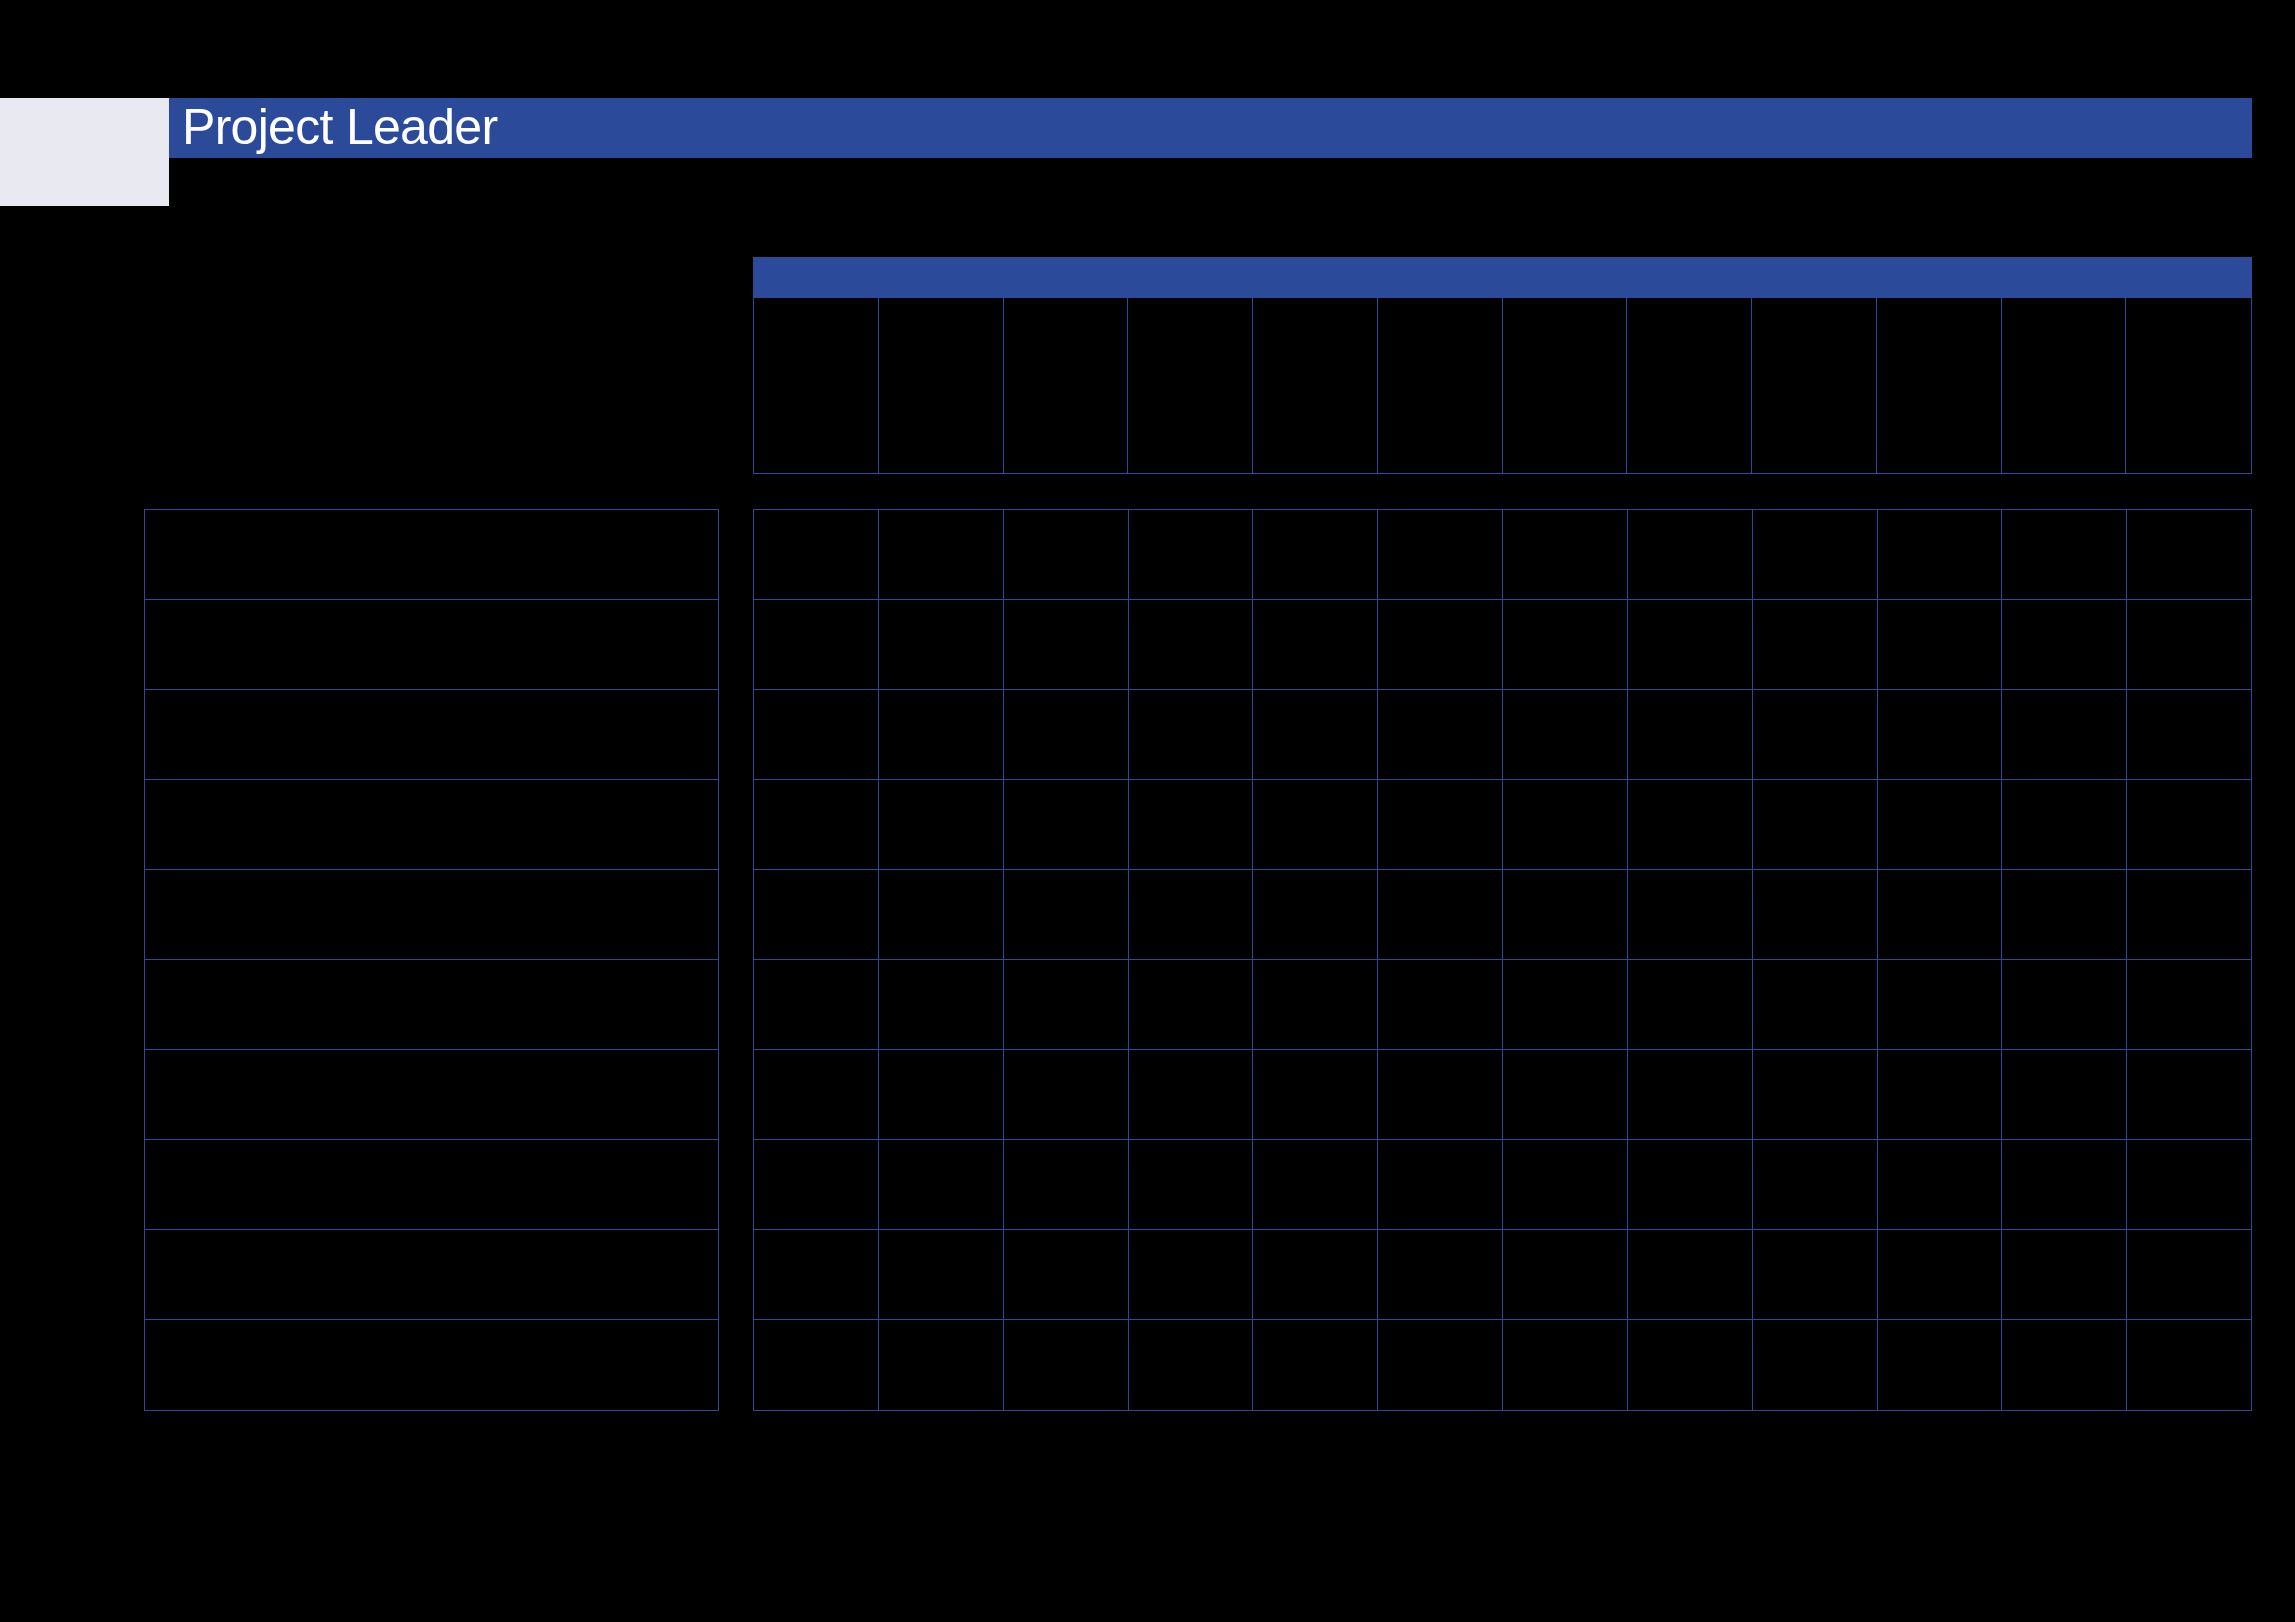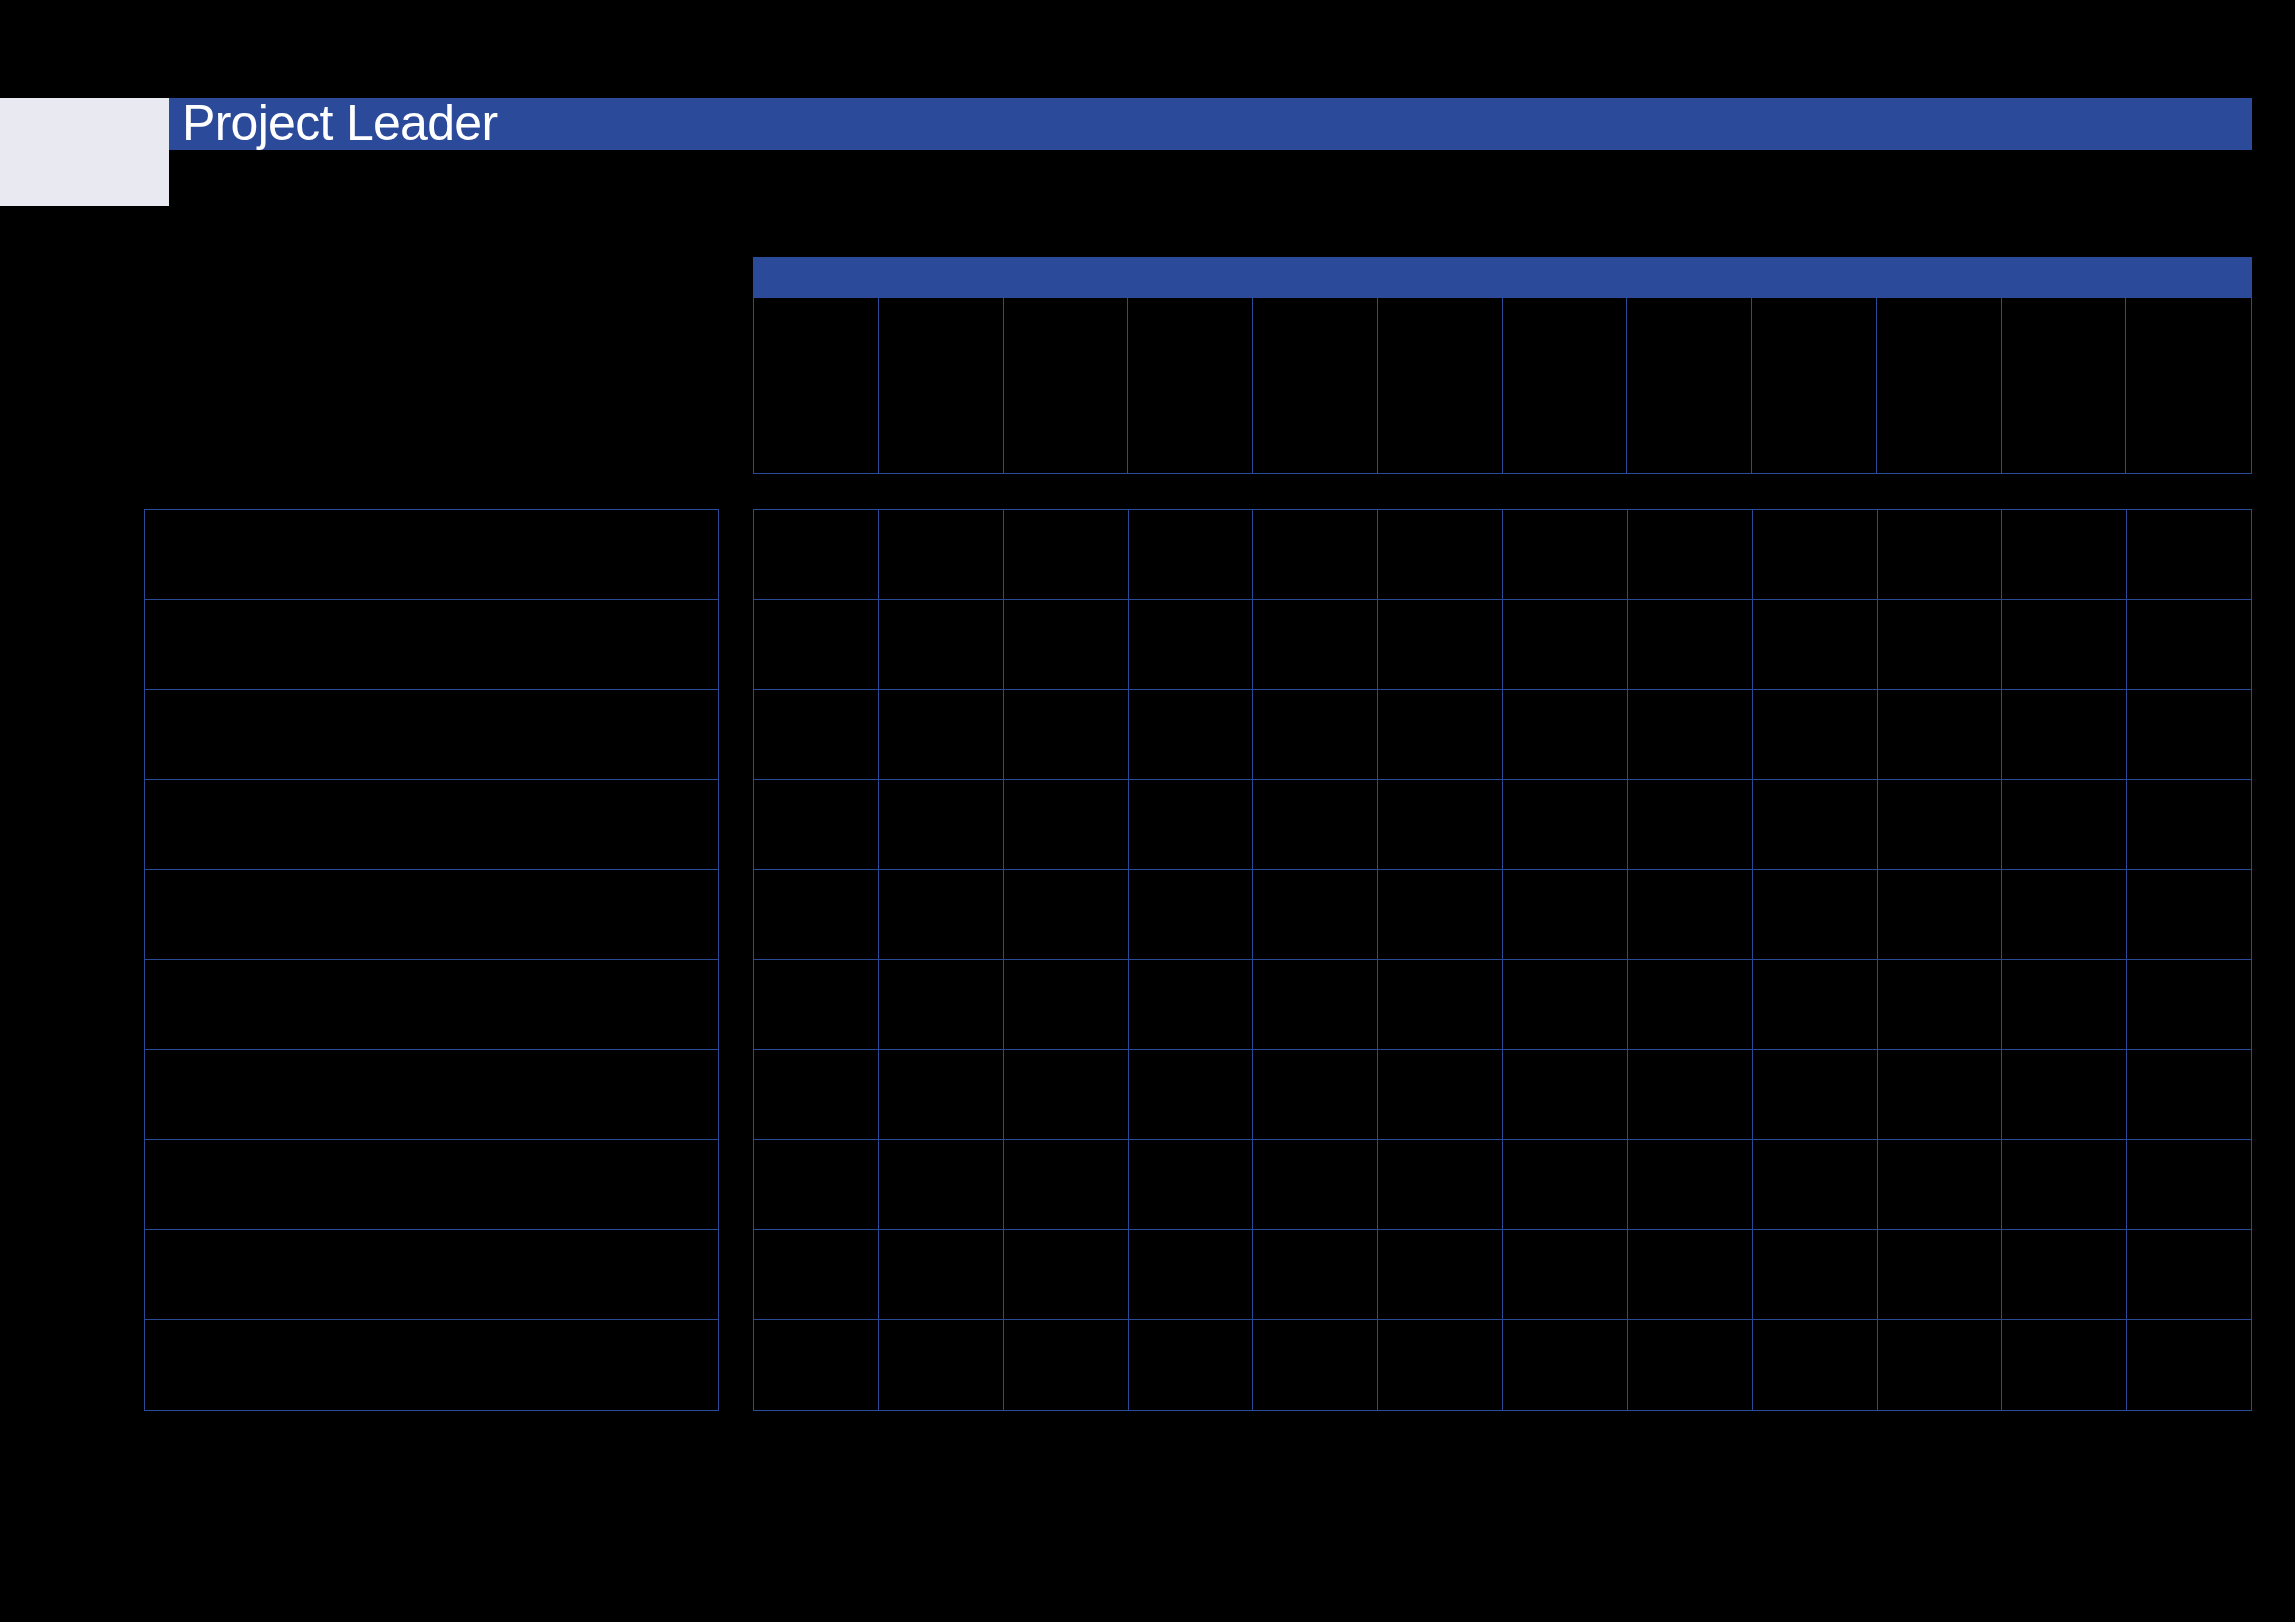--- a/index.html
+++ b/index.html
@@ -38,21 +38,21 @@
       font-weight: 700;
       font-size: 52px;
       color: #2b4a9a;
       letter-spacing: -1.3px;
       line-height: 1;
     }
 
     .subtitle-row {
       background: #2b4a9a;
       padding: 1.3px 13px 3.9px 13px;
-      height: 52px;
+      height: 60px;
       display: flex;
       align-items: center;
     }
     .subtitle-row .subtitle {
       font-family: "Arial Narrow", "Helvetica Condensed", Arial, sans-serif;
       font-stretch: condensed;
       font-weight: 400;
       font-size: 50px;
       color: #fff;
       letter-spacing: -0.7px;

